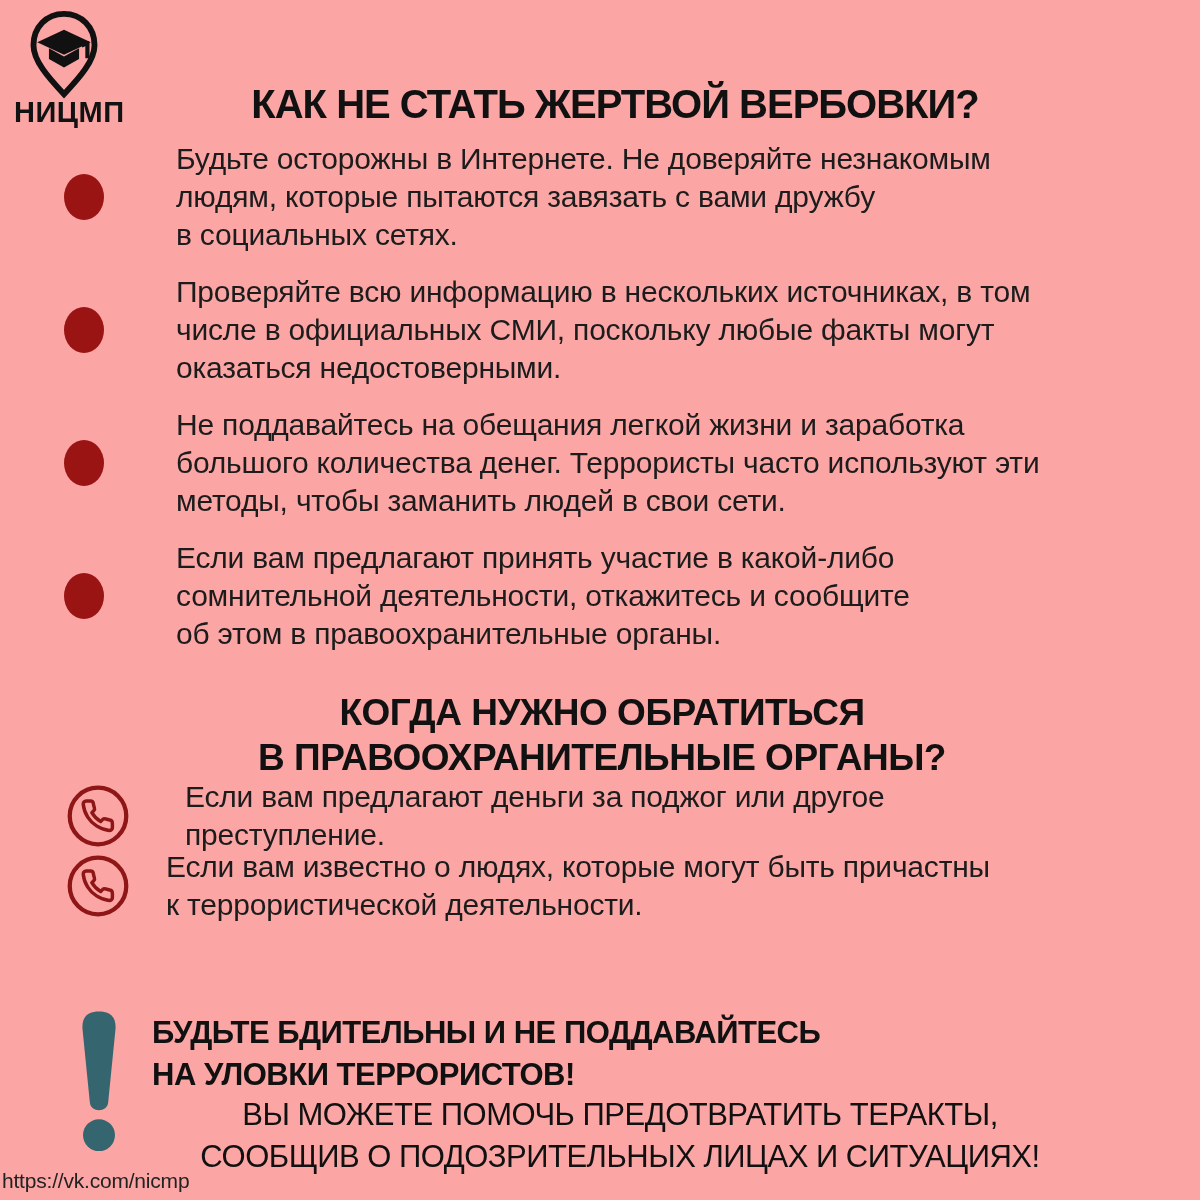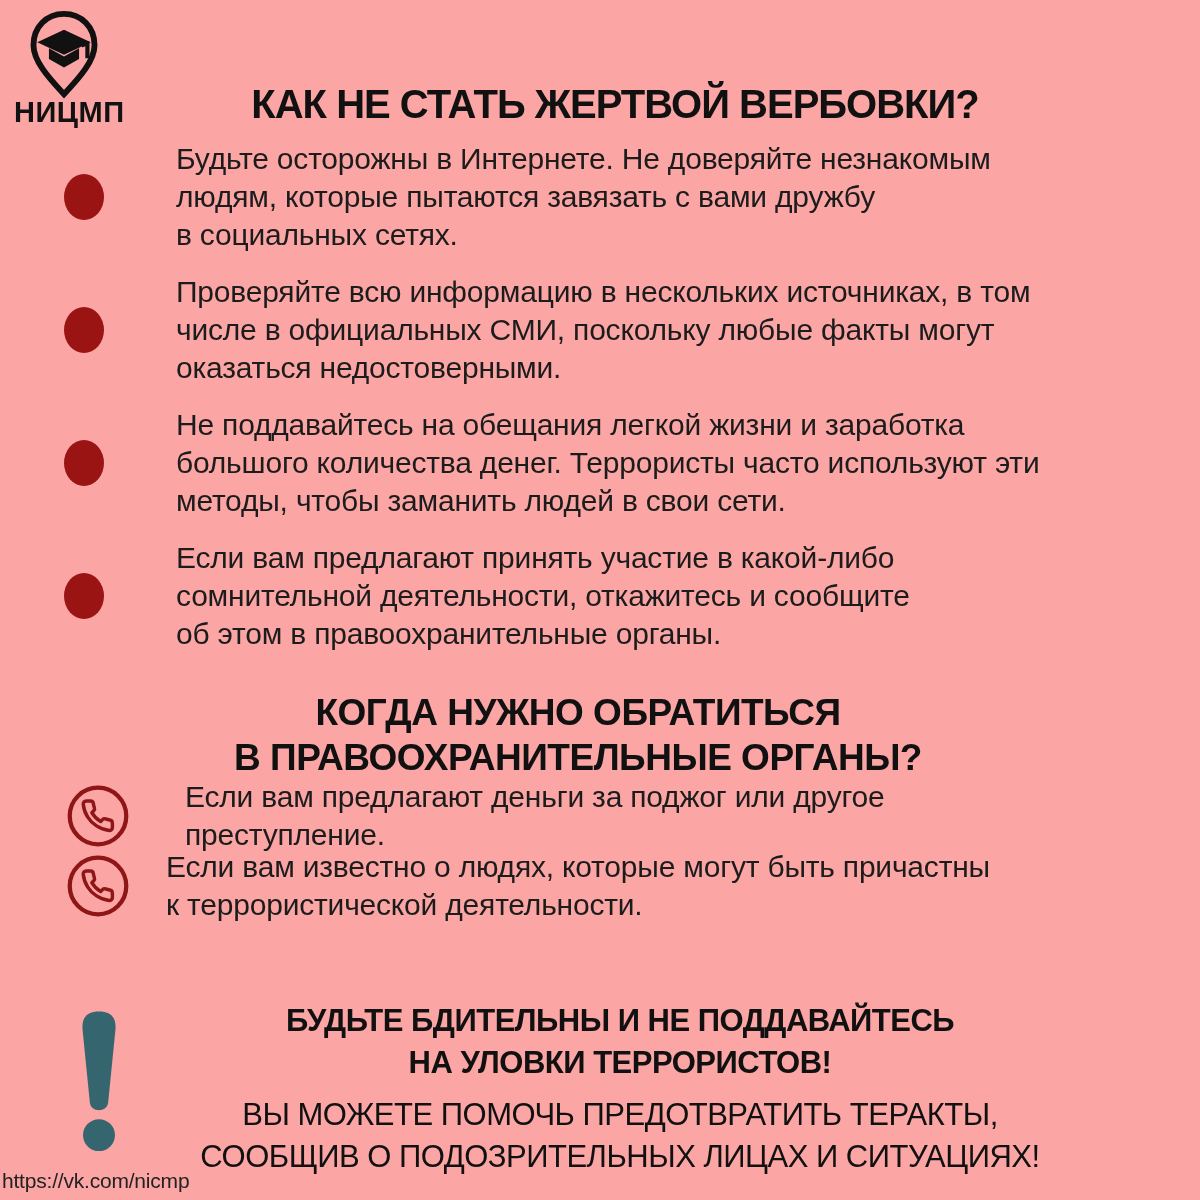--- a/index.html
+++ b/index.html
@@ -24,20 +24,21 @@
     margin:0;padding-left:30px;box-sizing:border-box;
     text-align:center;
     font-size:40px;font-weight:700;letter-spacing:-1px;color:#111;
     white-space:pre-line;
   }
   .subtitle{
     position:absolute;left:0;top:690px;width:1156px;
     margin:0;text-align:center;
     font-size:37px;line-height:45px;font-weight:700;letter-spacing:-0.5px;color:#111;
     white-space:pre-line;
+    padding-left:24px;
   }
   
   .tip{
     position:absolute;left:64px;width:1090px;
     display:flex;align-items:center;gap:72px;
   }
   .tip-1{top:140px;}
   .tip-2{top:273px;}
   .tip-3{top:406px;}
   .tip-4{top:539px;}
@@ -53,22 +54,22 @@
   .case{
     position:absolute;left:66px;width:1110px;
     display:flex;align-items:center;gap:55px;
   }
   .case-1{top:778px;}
   .case-2{top:848px;gap:36px;}
   .case svg{flex:0 0 auto;display:block;}
   
   .exclamation{position:absolute;left:70px;top:1008px;}
   .warning-1{
-    position:absolute;left:140px;top:1000px;width:960px;margin:0;
-    text-align:center;font-size:31px;line-height:42px;font-weight:700;
+    position:absolute;left:140px;top:1000px;width:960px;margin:12px;
+    font-size:31px;line-height:42px;font-weight:700;
     letter-spacing:-0.5px;color:#111;white-space:pre-line;
   }
   .warning-2{
     position:absolute;left:120px;top:1094px;width:1000px;margin:0;
     text-align:center;font-size:31px;line-height:42px;font-weight:400;
     letter-spacing:-0.5px;color:#111;white-space:pre-line;
   }
   
   .footer-url{
     position:absolute;left:2px;top:1169px;

